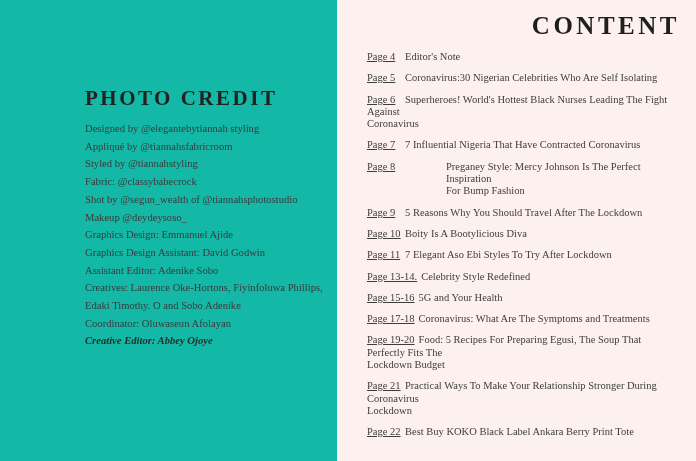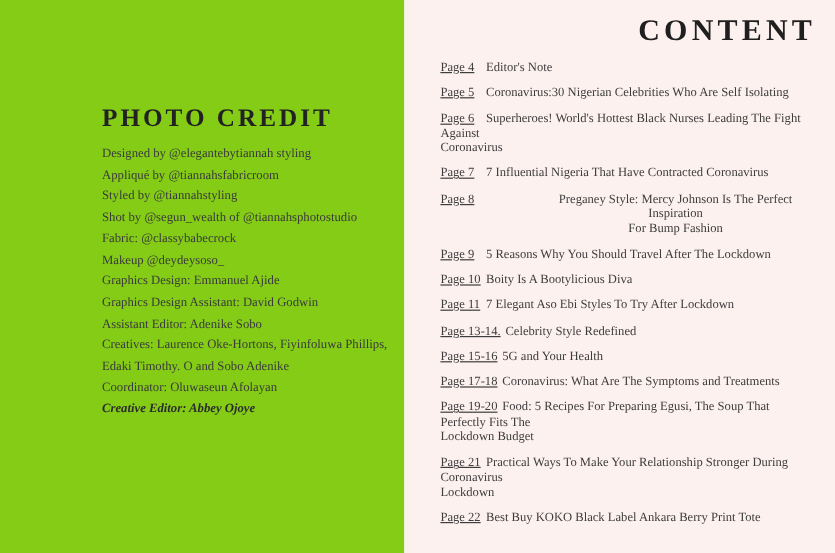--- a/index.html
+++ b/index.html
@@ -8,21 +8,21 @@
     height: 461px;
     display: flex;
     overflow: hidden;
     font-family: "Liberation Serif", "DejaVu Serif", serif;
     color: #3a3a3a;
   }
   
   .page-left {
     width: 337px;
     box-sizing: border-box;
-    background: #84cc16;
+    background: #14b8a6;
     padding: 86px 10px 0 85px;
   }
   .photo-credit-title {
     font-size: 21px;
     font-weight: 600;
     letter-spacing: 2.5px;
     color: #222222;
     margin: 0 0 9px 0;
     white-space: nowrap;
   }
@@ -53,37 +53,37 @@
     line-height: 12.3px;
     margin-bottom: 9px;
     color: #3d3d3d;
   }
   .toc-page {
     display: inline-block;
     min-width: 34px;
     padding-right: 4px;
     text-decoration: underline;
   }
-  .toc-title { white-space: pre-line; text-align: center; }
+  .toc-title { white-space: pre-line; }
   .toc-entry.hang { display: flex; gap: 41px; }
   .toc-entry.hang .toc-page { flex: 0 0 34px; min-width: 0; }
   .toc-entry.hang .toc-title { flex: 1; }
 </style>
 </head>
 <body>
 
 <div class="spread">
   <section class="page-left">
     <h1 class="photo-credit-title">PHOTO CREDIT</h1>
     <div>
         <div class="credit-line">Designed by @elegantebytiannah styling</div>
         <div class="credit-line">Appliqué by @tiannahsfabricroom</div>
         <div class="credit-line">Styled by @tiannahstyling</div>
+        <div class="credit-line">Fabric:  @classybabecrock</div>
         <div class="credit-line">Shot by @segun_wealth of @tiannahsphotostudio</div>
-        <div class="credit-line">Fabric:  @classybabecrock</div>
         <div class="credit-line">Makeup @deydeysoso_</div>
         <div class="credit-line">Graphics Design: Emmanuel Ajide</div>
         <div class="credit-line">Graphics Design Assistant: David Godwin</div>
         <div class="credit-line">Assistant Editor: Adenike Sobo</div>
         <div class="credit-line">Creatives: Laurence Oke-Hortons, Fiyinfoluwa Phillips,</div>
         <div class="credit-line">Edaki Timothy. O and Sobo Adenike</div>
         <div class="credit-line">Coordinator: Oluwaseun Afolayan</div>
         <div class="credit-line bold">Creative Editor: Abbey Ojoye</div>
       </div>
   </section>

